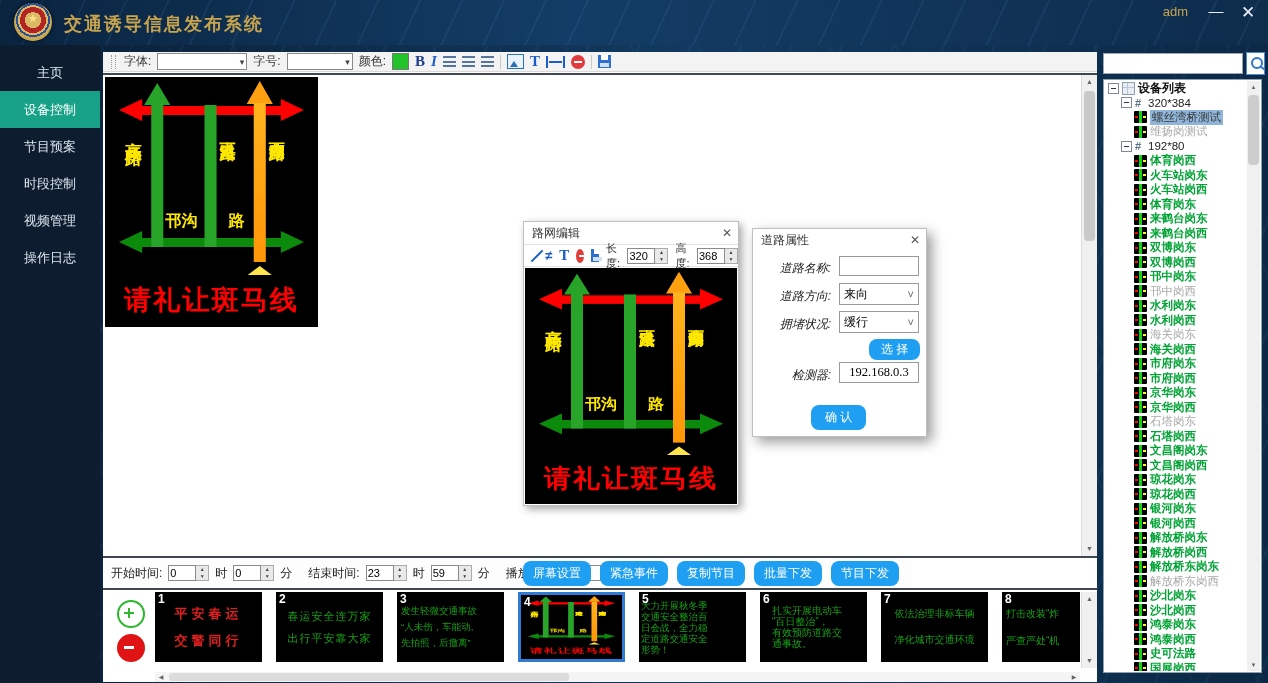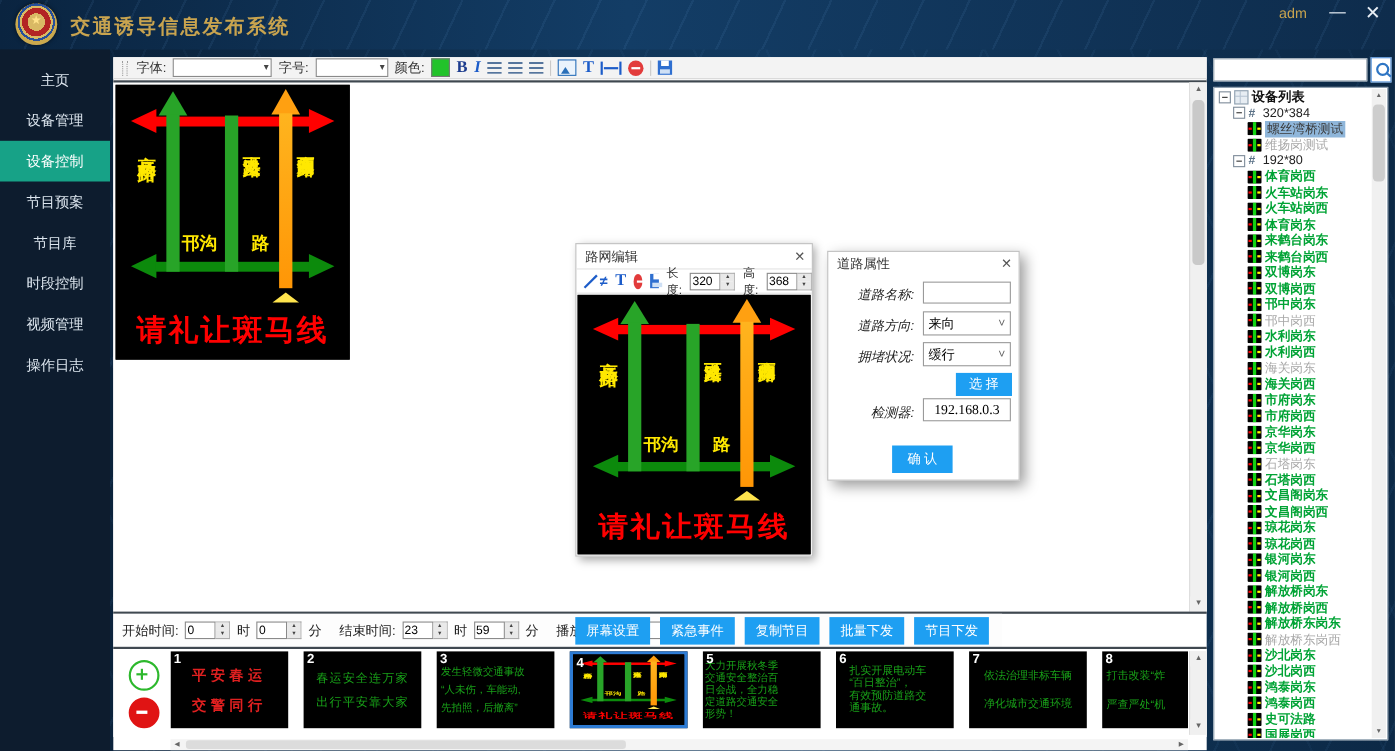--- a/index.html
+++ b/index.html
@@ -99,21 +99,21 @@
   .spin input{width:24px;height:14px;border:1px solid #8a8a8a;font-size:11px;padding:0 1px;font-family:inherit;}
   .spin .ud{display:flex;flex-direction:column;width:12px;border:1px solid #ababab;border-left:none;}
   .spin .ud span{flex:1;background:#e9e9e9;font-size:5px;line-height:7px;text-align:center;color:#444;}
   .spin .ud .u::before{content:'▲';} .spin .ud .d::before{content:'▼';}
   
   .dlg-prop{left:649px;top:153px;width:173px;height:207px;box-shadow:5px 5px 12px rgba(0,0,0,.4);}
   .plabel{position:absolute;text-align:right;width:70px;font-size:12px;color:#222;font-style:italic;}
   .pinput{position:absolute;border:1px solid #9a9a9a;background:#fff;font-size:12px;padding:0 9px;font-family:Liberation Serif, serif;box-sizing:border-box;text-align:center;}
   .pselect{position:absolute;border:1px solid #9a9a9a;background:#fff;font-size:12px;display:flex;align-items:center;padding-left:4px;box-sizing:border-box;}
   .pselect::after{content:'˅';position:absolute;right:4px;color:#666;font-size:11px;}
-  .btn-blue{background:#1e9ff2;color:#fff;border:none;border-radius:0;font-size:12px;padding:4px 10px;cursor:pointer;font-family:Liberation Serif, serif;}
+  .btn-blue{background:#1e9ff2;color:#fff;border:none;border-radius:8px;font-size:12px;padding:4px 10px;cursor:pointer;font-family:Liberation Sans, sans-serif;}
   
   .ctrl{position:absolute;left:0;top:506px;width:808px;height:30px;background:#fdfdfd;display:flex;align-items:center;gap:6px;padding-left:8px;box-sizing:border-box;font-size:12px;color:#222;}
   .ctrl .sp{margin-left:10px;}
   .actions{position:absolute;right:12px;top:3px;display:flex;gap:9px;}
   .sep{position:absolute;left:0;width:994px;height:2px;background:#3f4850;}
   
   .progs{position:absolute;left:0;top:538px;width:994px;height:80px;background:#fff;}
   .pm-btn{position:absolute;left:14px;width:24px;height:24px;border-radius:50%;cursor:pointer;}
   .pm-add{top:10px;border:2px solid #2db82d;background:#fff;}
   .pm-add::before{content:'';position:absolute;left:5px;top:10px;width:10px;height:2px;background:#2db82d;}
@@ -175,24 +175,22 @@
 <div class="hdr">
   <div class="logo"></div>
   <div class="hdr-title">交通诱导信息发布系统</div>
   <div class="hdr-user">adm</div>
   <div class="win-btn win-min"></div>
   <div class="win-btn win-close"></div>
 </div>
 
 <div class="sidebar">
     <div class="side-item">主页</div>
-    <div class="side-item">设备管理</div>
     <div class="side-item active">设备控制</div>
     <div class="side-item">节目预案</div>
-    <div class="side-item">节目库</div>
     <div class="side-item">时段控制</div>
     <div class="side-item">视频管理</div>
     <div class="side-item">操作日志</div>
   </div>
 
 <div class="main">
   <div class="tbar">
     <span class="grip"></span>
     <span>字体:</span>
     <span class="combo font"></span>

